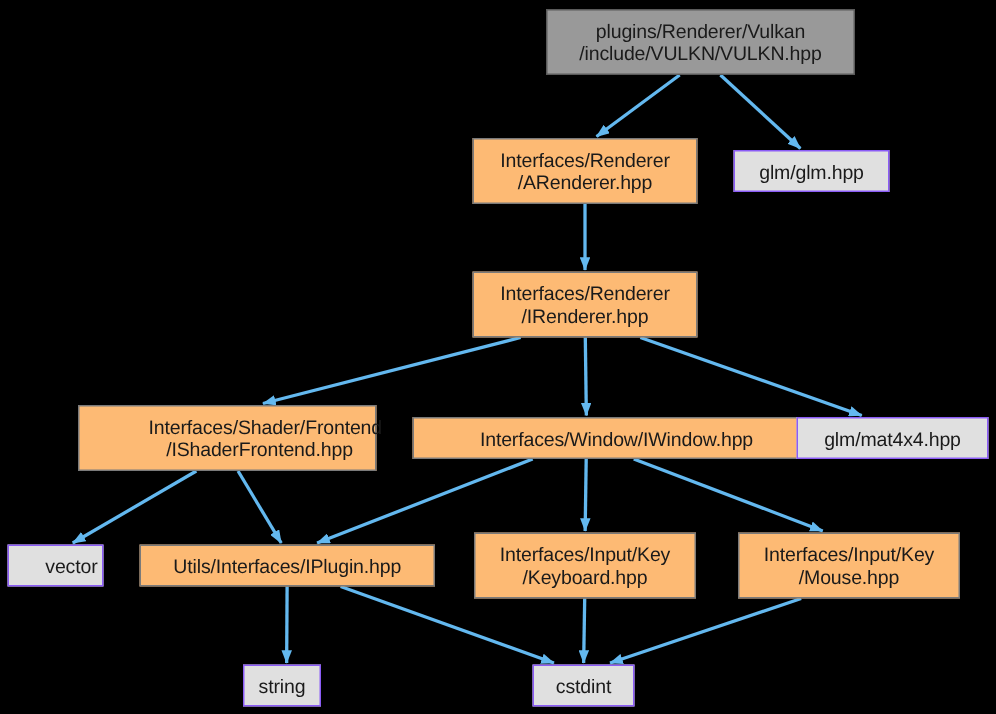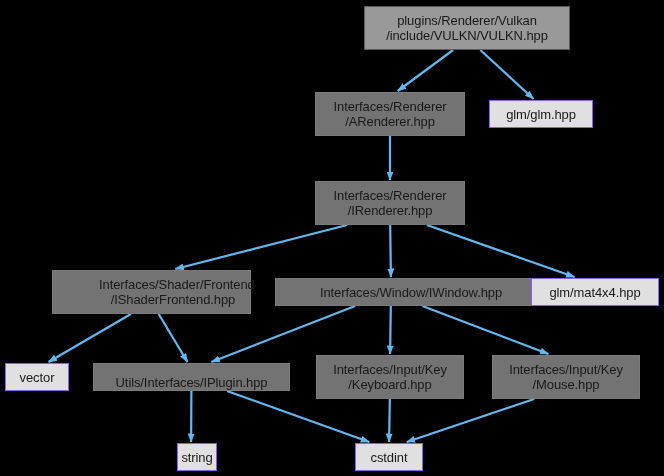--- a/index.html
+++ b/index.html
@@ -33,21 +33,21 @@
     text-align: center;
     font-size: 13px;
     line-height: 15px;
     color: #1a1a1a;
     white-space: pre-line;
     letter-spacing: -0.1px;
     border: 1px solid #808080;
     background: #ffffff;
   }
   .node.fill-white {
-    background: #737373;
+    background: #fdba74;
     border: 1px solid #7a7a7a;
   }
   .node.fill-lightgrey {
     background: #e0e0e0;
     border: 1px solid #8b5cf6;
   }
   .node.fill-grey {
     background: #999999;
     border: 1px solid #5a5a5a;
   }
@@ -93,23 +93,23 @@
 /include/VULKN/VULKN.hpp</span></div>
       <div class="node fill-white" style="left: 315px; top: 92px; width: 150px; height: 44px;"><span class="node-label">Interfaces/Renderer
 /ARenderer.hpp</span></div>
       <div class="node fill-lightgrey" style="left: 489px; top: 100px; width: 104px; height: 28px;"><span class="node-label">glm/glm.hpp</span></div>
       <div class="node fill-white" style="left: 315px; top: 181px; width: 150px; height: 44px;"><span class="node-label">Interfaces/Renderer
 /IRenderer.hpp</span></div>
       <div class="node fill-white" style="left: 52px; top: 270px; width: 199px; height: 44px; padding-left: 43px;"><span class="node-label">Interfaces/Shader/Frontend
 /IShaderFrontend.hpp</span></div>
       <div class="node fill-white" style="left: 275px; top: 278px; width: 272px; height: 28px;"><span class="node-label">Interfaces/Window/IWindow.hpp</span></div>
       <div class="node fill-lightgrey" style="left: 531px; top: 278px; width: 128px; height: 28px; justify-content: flex-end;"><span class="node-label">glm/mat4x4.hpp</span></div>
-      <div class="node fill-lightgrey" style="left: 5px; top: 363px; width: 64px; height: 28px;"><span class="node-label">vector</span></div>
-      <div class="node fill-white" style="left: 93px; top: 363px; width: 197px; height: 28px; align-items: flex-end;"><span class="node-label">Utils/Interfaces/IPlugin.hpp</span></div>
+      <div class="node fill-lightgrey" style="left: 5px; top: 363px; width: 64px; height: 28px; text-align: right;"><span class="node-label">vector</span></div>
+      <div class="node fill-white" style="left: 93px; top: 363px; width: 197px; height: 28px;"><span class="node-label">Utils/Interfaces/IPlugin.hpp</span></div>
       <div class="node fill-white" style="left: 316px; top: 355px; width: 148px; height: 44px;"><span class="node-label">Interfaces/Input/Key
 /Keyboard.hpp</span></div>
       <div class="node fill-white" style="left: 492px; top: 355px; width: 148px; height: 44px;"><span class="node-label">Interfaces/Input/Key
 /Mouse.hpp</span></div>
-      <div class="node fill-lightgrey" style="left: 177px; top: 443px; width: 40px; height: 28px;"><span class="node-label">string</span></div>
+      <div class="node fill-lightgrey" style="left: 162px; top: 443px; width: 52px; height: 28px;"><span class="node-label">string</span></div>
       <div class="node fill-lightgrey" style="left: 355px; top: 443px; width: 68px; height: 28px; align-items: center;"><span class="node-label">cstdint</span></div>
     </div>
 
 </div>
 
 </body></html>

